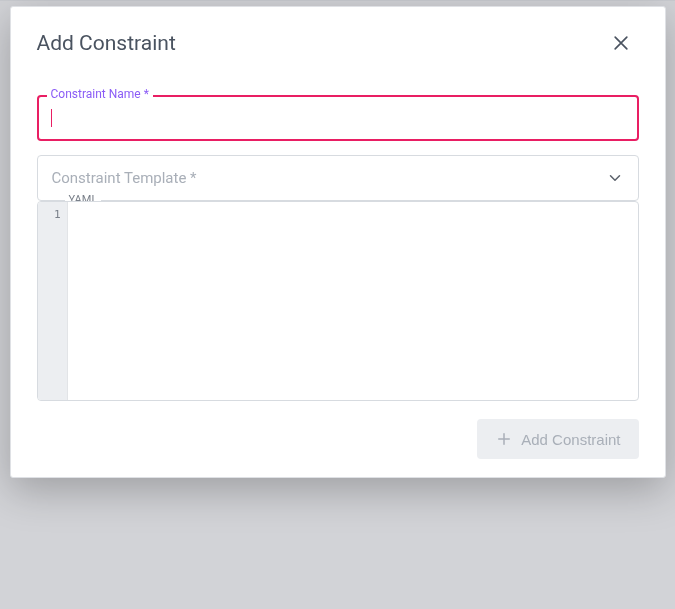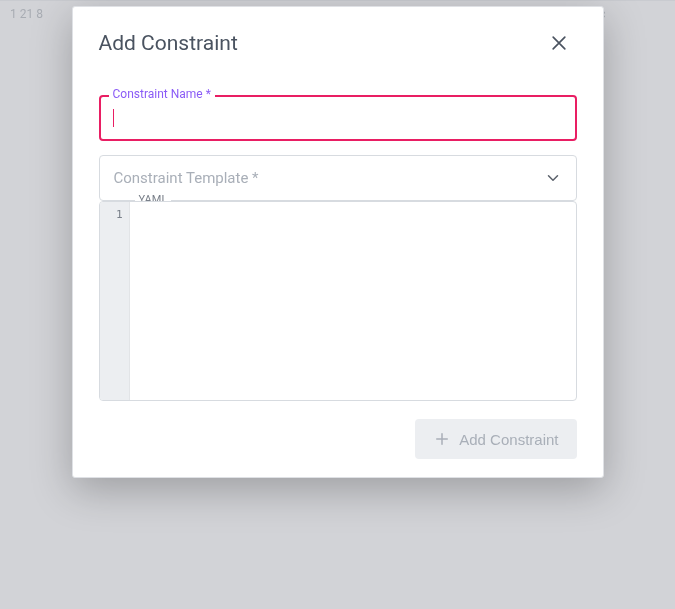--- a/index.html
+++ b/index.html
@@ -6,21 +6,21 @@
     html, body { width: 675px; height: 609px; font-family: -apple-system, BlinkMacSystemFont, "Segoe UI", Roboto, Arial, sans-serif; overflow: hidden; }
     body { position: relative; background: #f5f6f7; }
 
     
     .bg { position: absolute; inset: 0; filter: blur(0.3px); color: #9aa0a6; font-size: 12px; }
     .bg .row { position: absolute; left: 0; right: 0; display: flex; gap: 30px; padding: 0 10px; height: 26px; align-items: center; border-top: 1px solid #e2e4e7; }
     .bg .row span { flex: 1; white-space: nowrap; overflow: hidden; }
 
     
     .overlay { position: absolute; inset: 0; background: rgba(180,183,189,0.55); display: flex; align-items: flex-start; justify-content: center; }
-    .modal { margin: 6px; width: 532px; background: #fff; border-radius: 3px; box-shadow: 0 12px 40px rgba(0,0,0,.25); display: flex; flex-direction: column; padding-bottom: 18px; border: 1px solid #dfe1e5;}
+    .modal { margin: 6px; width: 656px; background: #fff; border-radius: 3px; box-shadow: 0 12px 40px rgba(0,0,0,.25); display: flex; flex-direction: column; padding-bottom: 18px; border: 1px solid #dfe1e5;}
 
     .modal-header { display: flex; align-items: center; justify-content: space-between; padding: 18px 26px 6px 26px; }
     .modal-title { font-size: 21px; font-weight: 400; color: #4a5360; }
     .close-btn { width: 36px; height: 36px; display: flex; align-items: center; justify-content: center; cursor: pointer; color: #4a5360; border-radius: 4px; }
     .close-btn svg { width: 20px; height: 20px; }
 
     .modal-body { padding: 12px 26px 0 26px; }
 
     
     .fl-field { position: relative; margin-top: 16px; }
@@ -32,21 +32,21 @@
     .fl-error-msg { font-size: 12px; color: #e91e63; margin: 8px 2px 0 6px; }
     .fl-error-msg b { font-weight: 700; }
 
     
     .select-field { margin-top: 14px; border: 1px solid #d7dbe0; border-radius: 4px; height: 46px; display: flex; align-items: center; justify-content: space-between; padding: 16px 14px; color: #a9afb8; font-size: 15px; cursor: pointer; background:#fff; }
     .select-field svg { width: 18px; height: 18px; color: #5b616b; }
 
     
     .spec-label { font-size: 18px; color: #4a5360; margin: 40px 0 6px 0; font-weight: 400; }
     .yaml-wrap { position: relative; border: 1px solid #d7dbe0; border-radius: 4px; height: 200px; display: flex; overflow: hidden; background:#fff; }
-    .yaml-tag { position: absolute; top: -8px; left: 36px; background: #fff; padding: 0 4px; font-size: 11px; color: #7a808a; }
+    .yaml-tag { position: absolute; top: -8px; left: 28px; background: #fff; padding: 0 4px; font-size: 11px; color: #7a808a; }
     .gutter { width: 30px; background: #eceef1; border-right: 1px solid #e2e4e7; font-family: ui-monospace, SFMono-Regular, Menlo, monospace; font-size: 11px; color: #7a808a; text-align: right; padding: 6px 6px 0 0; }
     .code { flex: 1; padding: 6px 8px; font-family: ui-monospace, SFMono-Regular, Menlo, monospace; font-size: 12px; color: #2b2f36; white-space: pre; }
 
     
     .modal-footer { display: flex; justify-content: flex-end; padding: 18px 26px 0 26px; }
     .add-btn { display: inline-flex; align-items: center; gap: 8px; background: #eceef1; color: #a9afb8; border: none; border-radius: 4px; height: 40px; padding: 0 18px; font-size: 15px; cursor: not-allowed; }
     .add-btn svg { width: 18px; height: 18px; }
 
     
     .caret { display:inline-block; width:1px; height:18px; background:#e91e63; vertical-align:middle; animation: blink 1s step-end infinite; }

